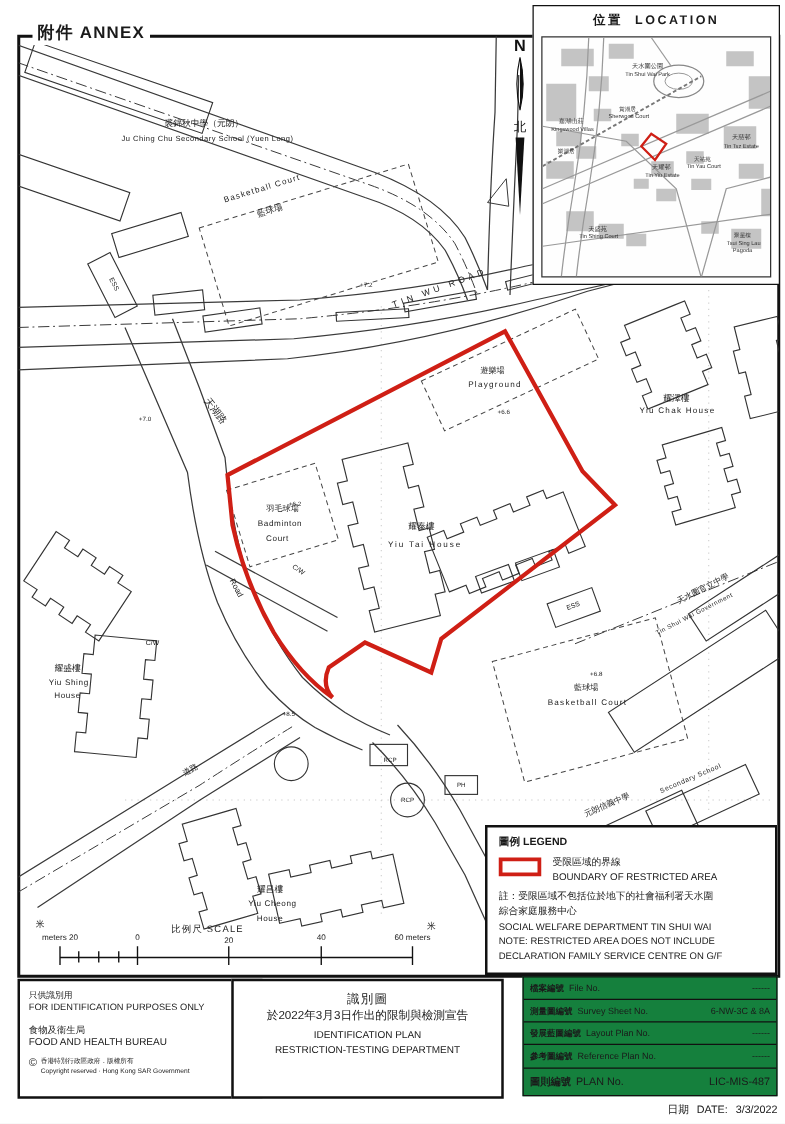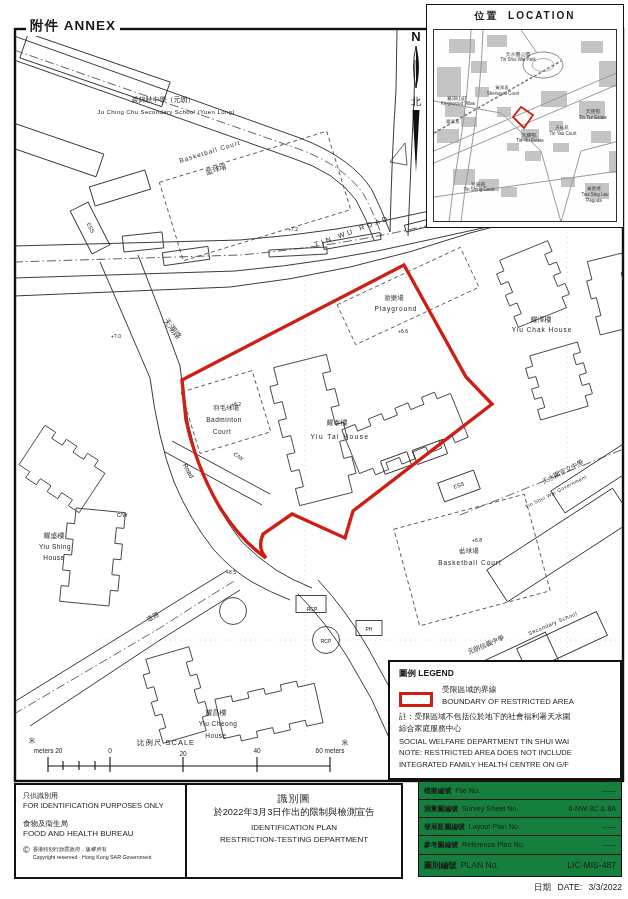--- a/index.html
+++ b/index.html
@@ -8,21 +8,21 @@
   svg text { font-family:"Liberation Sans", sans-serif; }
   #map-svg { position:absolute; left:0; top:0; z-index:1; }
   #label-layer { position:absolute; left:0; top:0; width:628px; height:899px; z-index:2; pointer-events:none; }
   .map-label { position:absolute; white-space:nowrap; color:#222; line-height:1; }
   #annex-label { position:absolute; left:26px; top:16px; z-index:6; background:#fff; padding:1px 4px;
     font-size:13.5px; font-weight:600; letter-spacing:1px; }
   
   #legend-box { position:absolute; left:388px; top:660px; width:234px; height:120px; z-index:3;
     background:#fff; border:2px solid #111; padding:6px 8px 4px 9px; }
   .legend-title { font-size:8.5px; font-weight:600; margin-bottom:4px; }
-  .legend-row { display:flex; align-items:flex-end; margin-bottom:4px; }
+  .legend-row { display:flex; align-items:flex-start; margin-bottom:4px; }
   .legend-swatch { width:34px; height:15px; border:3.2px solid #cf1f15; margin-right:9px; margin-top:2px; flex:none; }
   .legend-swatch-label div { font-size:7.8px; line-height:1.5; }
   .legend-note-zh { font-size:7.8px; line-height:1.45; }
   .legend-note-en { font-size:7.6px; line-height:1.5; margin-top:2px; }
   
   #inset-panel { position:absolute; left:426px; top:4px; width:198px; height:224px; z-index:4;
     background:#fff; border:1.5px solid #111; }
   #inset-title { text-align:center; font-size:10px; letter-spacing:2px; padding-top:4px; font-weight:600; }
   #inset-map { position:absolute; left:6px; top:24px; width:184px; height:193px; border:1px solid #333; background:#fefefe; overflow:hidden; }
   #inset-label-layer { position:absolute; left:0; top:0; width:184px; height:193px; }
@@ -224,21 +224,21 @@
       <div class="legend-swatch-label">
         <div>受限區域的界線</div>
         <div>BOUNDARY OF RESTRICTED AREA</div>
       </div>
     </div>
     <div class="legend-note-zh">註：受限區域不包括位於地下的社會福利署天水圍</div>
     <div class="legend-note-zh">綜合家庭服務中心</div>
     <div class="legend-note-en">
       <div>SOCIAL WELFARE DEPARTMENT TIN SHUI WAI</div>
       <div>NOTE: RESTRICTED AREA DOES NOT INCLUDE</div>
-      <div>INTEGRATED FAMILY HEALTH CENTRE ON G/F</div>
+      <div>DECLARATION FAMILY SERVICE CENTRE ON G/F</div>
     </div>
   </div>
 
   <div id="inset-panel">
     <div id="inset-title">
       <span>位置</span>&nbsp;&nbsp;<span>LOCATION</span>
     </div>
     <div id="inset-map">
       <svg id="inset-svg" width="184" height="193" viewBox="433 29 184 193">
         <g id="inset-blob-layer" fill="#c4c4c4">

